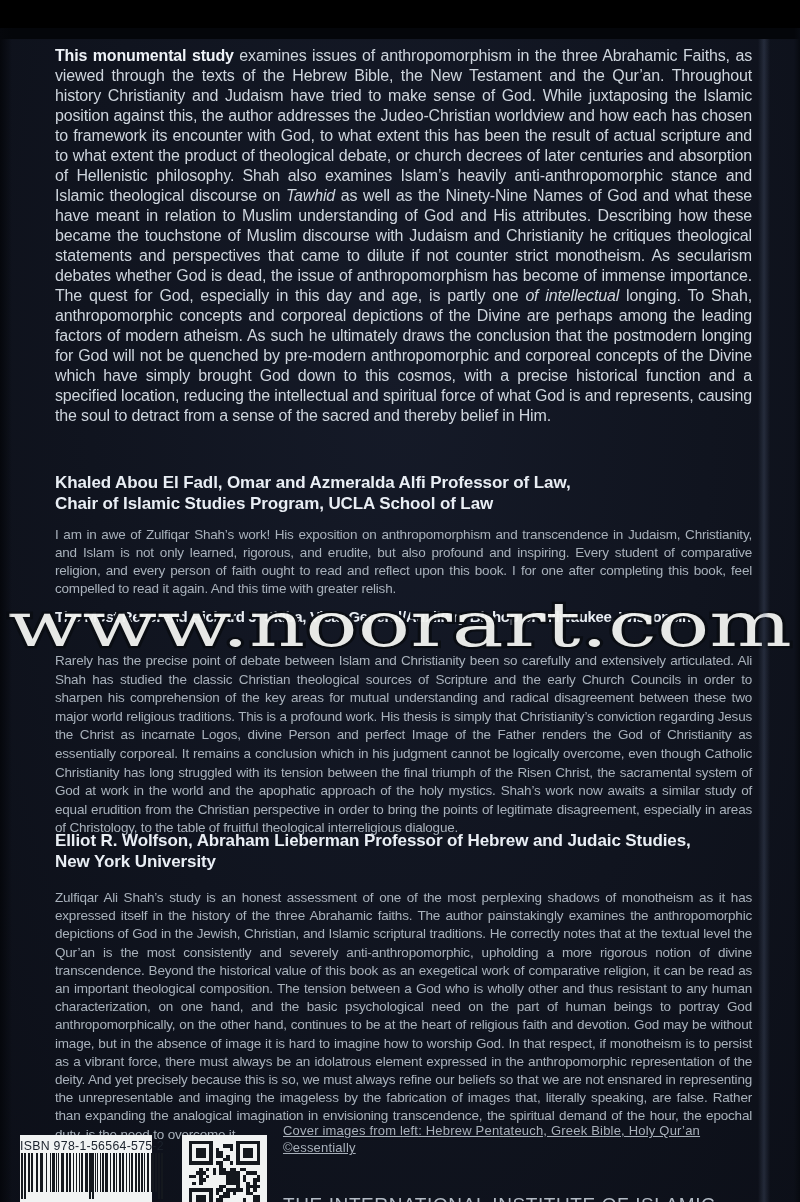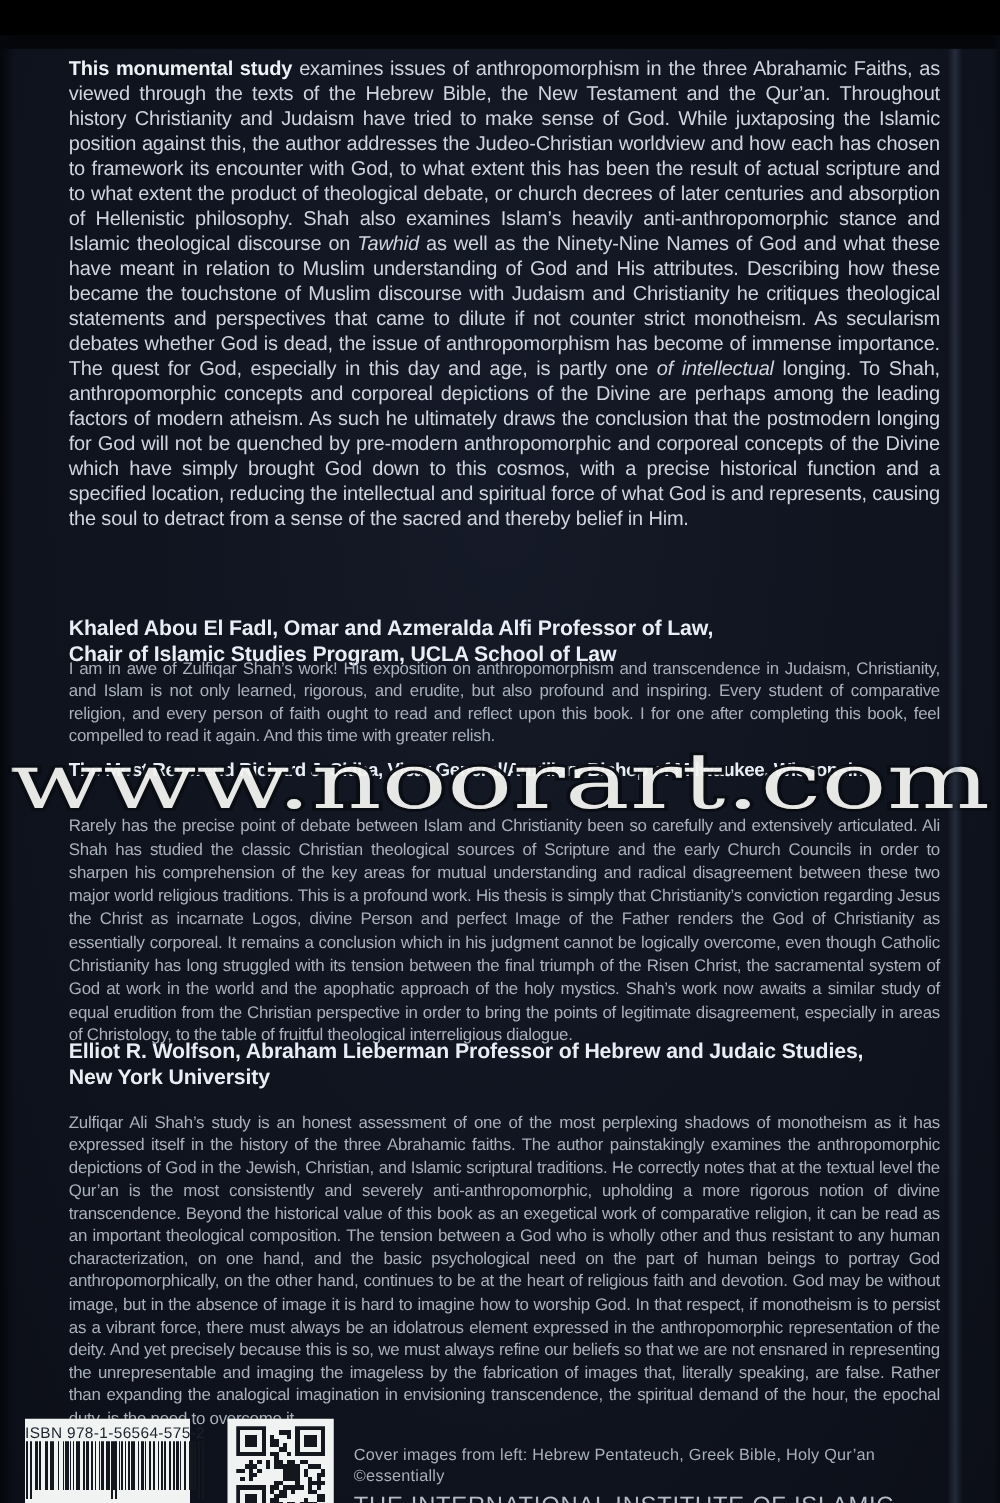--- a/index.html
+++ b/index.html
@@ -24,41 +24,41 @@
     position:absolute;top:18px;left:55px;width:697px;
     color:#ced5dd;font-size:16px;line-height:20px;text-align:justify;
     letter-spacing:-0.15px;margin:0;
   }
   .synopsis .seg-b{font-weight:700;color:#eef2f7;}
   .synopsis .seg-i{font-style:italic;}
 
   .attr{position:absolute;left:55px;width:700px;margin:0;
     color:#e9eef4;font-weight:700;font-size:17px;line-height:20.5px;letter-spacing:-0.1px;}
   .attr span{display:block;}
-  .attr-1{top:465px;}
+  .attr-1{top:445px;}
   .attr-2{top:580px;font-size:15px;line-height:18px;letter-spacing:-0.35px;white-space:nowrap;}
   .attr-3{top:803px;}
 
   .quote{position:absolute;left:55px;width:697px;margin:0;
     color:#a8b1bb;font-size:13.5px;line-height:18px;text-align:justify;letter-spacing:-0.2px;}
   .quote-1{top:498px;}
   .quote-2{top:624px;line-height:18.6px;}
   .quote-3{top:861px;line-height:18.2px;}
 
   .watermark{position:absolute;top:552px;left:0;width:800px;height:96px;pointer-events:none;opacity:0.95;}
 
   .barcode-box{position:absolute;left:20px;top:1107px;width:132px;height:83px;
     background:#f1f3f3;box-sizing:border-box;padding-top:4px;}
   .isbn-label{font-size:12.3px;line-height:14px;color:#1b222c;letter-spacing:0.3px;white-space:nowrap;}
   .barcode-digits{font-size:12.3px;line-height:12px;color:#12181f;letter-spacing:2px;margin-top:-1px;white-space:nowrap;}
 
   .qr-box{position:absolute;left:182px;top:1107px;width:85px;height:83px;background:#f1f3f3;
     display:flex;align-items:center;justify-content:center;}
 
-  .credits{position:absolute;left:283px;top:1127px;color:#a8b0ba;font-size:13px;line-height:17px;letter-spacing:0.2px;}
+  .credits{position:absolute;left:283px;top:1094px;color:#a8b0ba;font-size:13px;line-height:17px;letter-spacing:0.2px;text-decoration:underline;}
   .publisher{position:absolute;left:283px;top:1166px;color:#b4bcc6;font-size:19px;letter-spacing:0.6px;}
 </style>
 </head>
 <body>
 
 <div class="page">
 
   <p class="synopsis"><span class="seg-b">This monumental study</span><span> examines issues of anthropomorphism in the three Abrahamic Faiths, as viewed through the texts of the Hebrew Bible, the New Testament and the Qur’an. Throughout history Christianity and Judaism have tried to make sense of God. While juxtaposing the Islamic position against this, the author addresses the Judeo-Christian worldview and how each has chosen to framework its encounter with God, to what extent this has been the result of actual scripture and to what extent the product of theological debate, or church decrees of later centuries and absorption of Hellenistic philosophy. Shah also examines Islam’s heavily anti-anthropomorphic stance and Islamic theological discourse on </span><span class="seg-i">Tawhid</span><span> as well as the Ninety-Nine Names of God and what these have meant in relation to Muslim understanding of God and His attributes. Describing how these became the touchstone of Muslim discourse with Judaism and Christianity he critiques theological statements and perspectives that came to dilute if not counter strict monotheism. As secularism debates whether God is dead, the issue of anthropomorphism has become of immense importance. The quest for God, especially in this day and age, is partly one </span><span class="seg-i">of intellectual</span><span> longing. To Shah, anthropomorphic concepts and corporeal depictions of the Divine are perhaps among the leading factors of modern atheism. As such he ultimately draws the conclusion that the postmodern longing for God will not be quenched by pre-modern anthropomorphic and corporeal concepts of the Divine which have simply brought God down to this cosmos, with a precise historical function and a specified location, reducing the intellectual and spiritual force of what God is and represents, causing the soul to detract from a sense of the sacred and thereby belief in Him.</span></p>
 
   <h2 class="attr attr-1">

